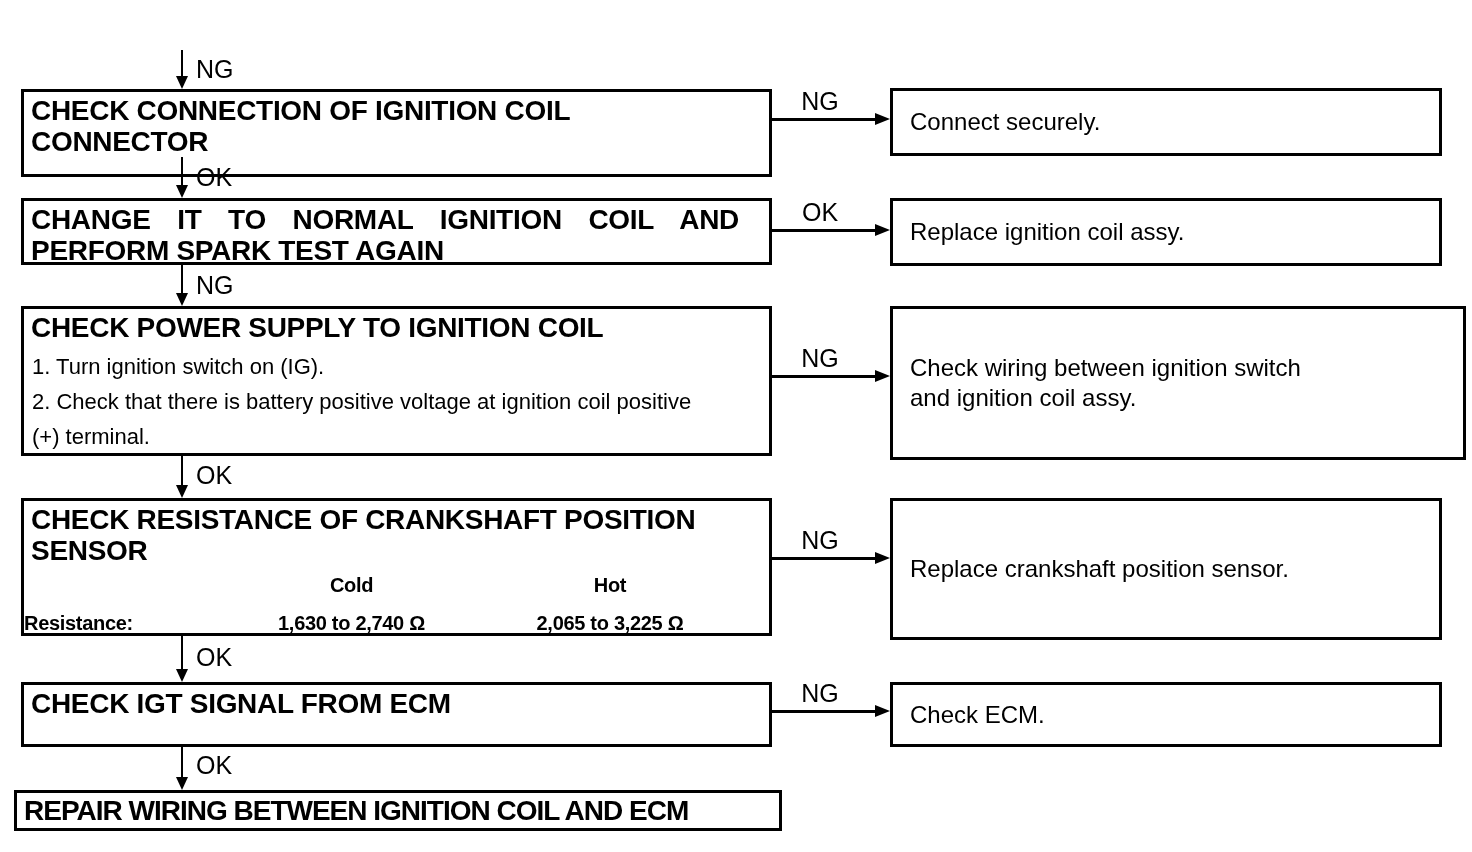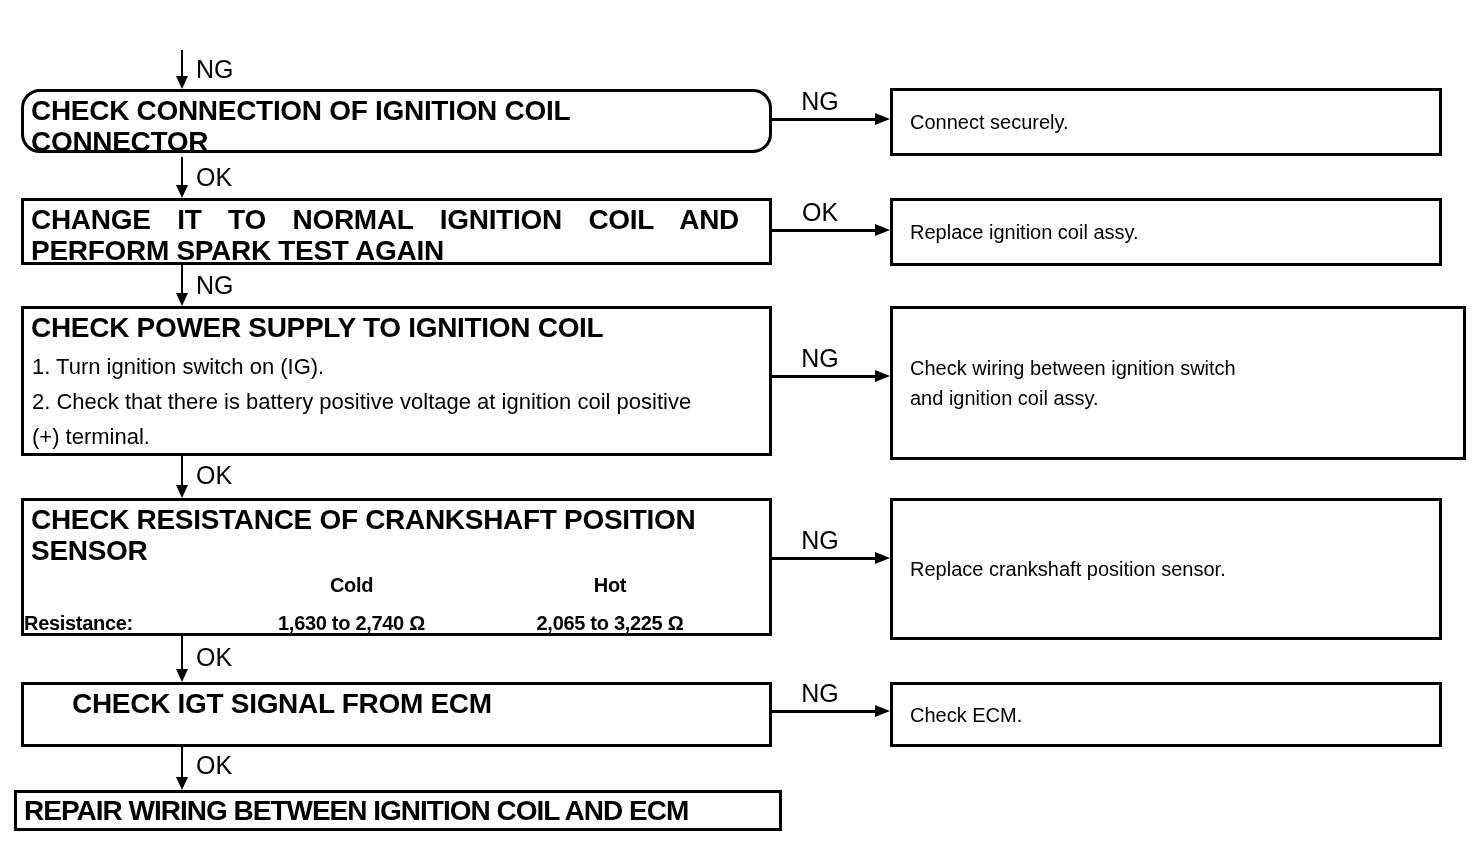--- a/index.html
+++ b/index.html
@@ -52,21 +52,21 @@
     line-height: 30px;
     white-space: nowrap;
   }
   .res-grid .c { text-align: center; }
   .res-grid .l { text-align: left; }
   .result-box {
     display: flex;
     flex-direction: column;
     justify-content: center;
     padding-left: 17px;
-    font-size: 20px;
+    font-size: 24px;
     line-height: 30px;
   }
   .vline { position: absolute; width: 2px; background: #000000; }
   .vhead {
     position: absolute; width: 0; height: 0;
     border-left: 6px solid transparent;
     border-right: 6px solid transparent;
     border-top: 13px solid #000000;
   }
   .hline { position: absolute; height: 3px; background: #000000; }
@@ -90,21 +90,21 @@
     line-height: 26px;
     white-space: nowrap;
   }
 </style>
 </head>
 <body>
 
 <div class="canvas">
 
 
-  <div class="box" style="left:21px; top:89px; width:751px; height:64px;border-radius:19px;">
+  <div class="box" style="left:21px; top:89px; width:751px; height:88px;">
     <div class="step-title">
       <span class="tline">CHECK CONNECTION OF IGNITION COIL</span>
       <span class="tline">CONNECTOR</span>
     </div>
   </div>
 
   <div class="box" style="left:21px; top:198px; width:751px; height:67px;">
     <div class="step-title justify-first">
       <span class="tline tline-0">CHANGE IT TO NORMAL IGNITION COIL AND</span>
       <span class="tline">PERFORM SPARK TEST AGAIN</span>
@@ -132,21 +132,21 @@
       <div class="c">Cold</div>
       <div class="c">Hot</div>
     </div>
     <div class="res-grid" style="margin-top:8px;">
       <div class="l">Resistance:</div>
       <div class="c">1,630 to 2,740 Ω</div>
       <div class="c">2,065 to 3,225 Ω</div>
     </div>
   </div>
 
-  <div class="box" style="left:21px; top:682px; width:751px; height:65px;padding-left:41px;">
+  <div class="box" style="left:21px; top:682px; width:751px; height:65px;">
     <div class="step-title">
       <span class="tline">CHECK IGT SIGNAL FROM ECM</span>
     </div>
   </div>
 
   <div class="box" style="left:14px; top:790px; width:768px; height:41px; display:flex; align-items:center;">
     <div class="step-title tight" style="padding-top:0;">
       <span class="tline">REPAIR WIRING BETWEEN IGNITION COIL AND ECM</span>
     </div>
   </div>

